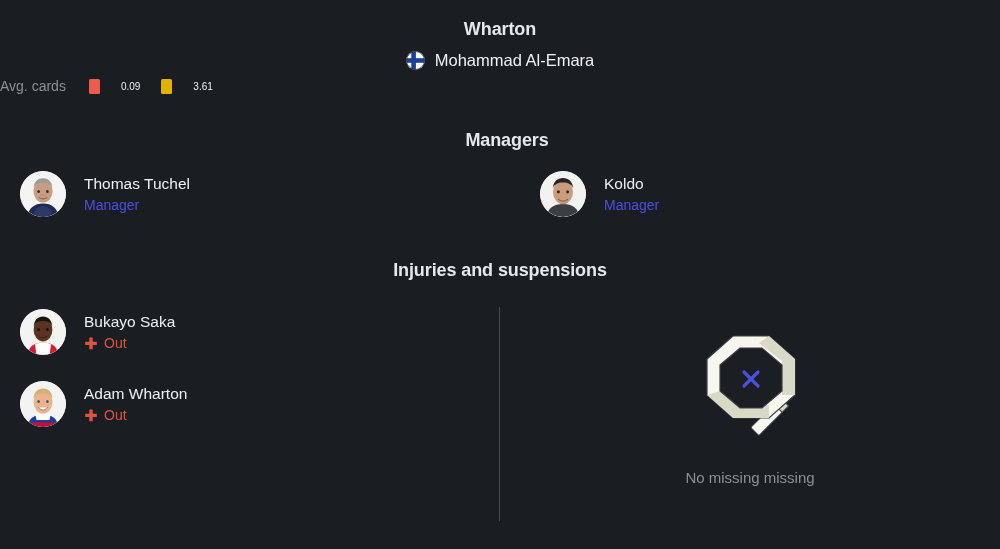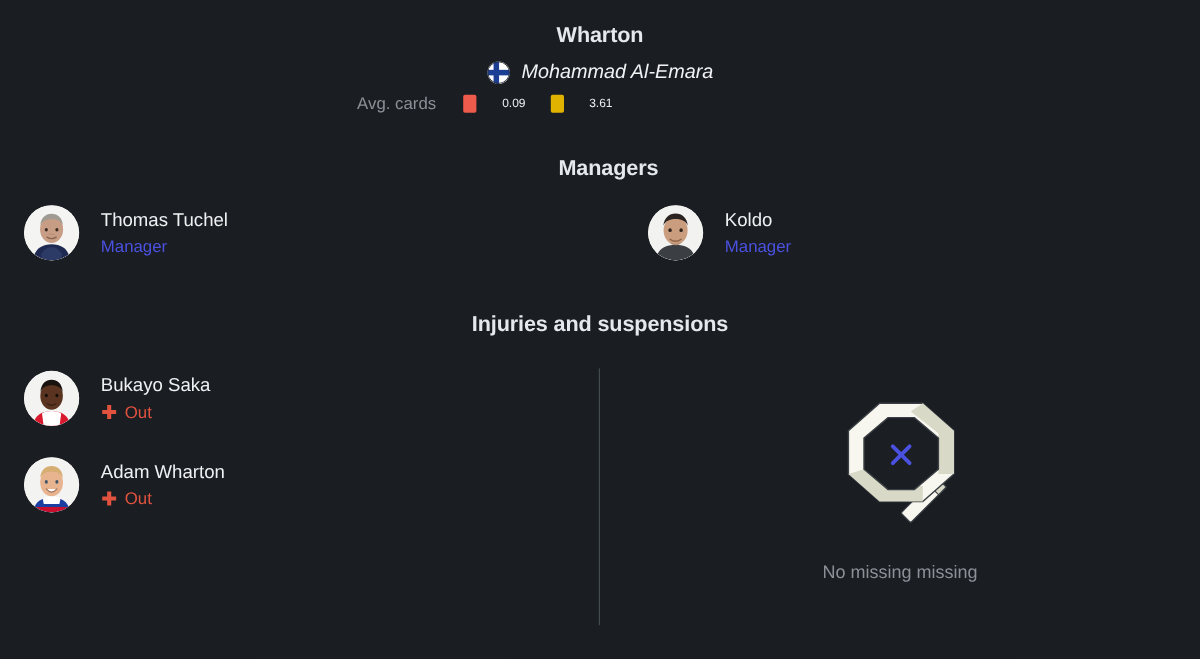--- a/index.html
+++ b/index.html
@@ -20,31 +20,31 @@
     font-weight:bold;
     letter-spacing:-0.1px;
   }
   #h-referee  { top:19px; }
   #h-managers { top:130px;padding-left:14px; }
   #h-injuries { top:260px; }
 
   
   .ref-name-row {
     position:absolute; top:51px; left:0; width:1000px;
-    display:flex; align-items:center; justify-content:center; gap:10px;font-style:italic;
+    display:flex; align-items:center; justify-content:center; gap:10px;
   }
   .flag {
     width:19px; height:19px; border-radius:50%;
     overflow:hidden; flex:none; display:block;
   }
   .ref-name { color:#f0f2f4; font-size:16.5px; font-weight:500; }
 
   .ref-cards-row {
     position:absolute; top:78px; left:0; width:808px;
-    display:flex; align-items:center; justify-content:center; gap:21px;
+    display:flex; align-items:center; gap:21px;
   }
   .avg-label { color:#8b9198; font-size:14px; margin-right:2px; }
   .card-chip { width:11px; height:15px; border-radius:1.5px; flex:none; }
   .card-red    { background:#ec5b4b; }
   .card-yellow { background:#dfb300; }
   .card-val { color:#eef0f2; font-size:10px; }
 
   
   .person {
     position:absolute;

